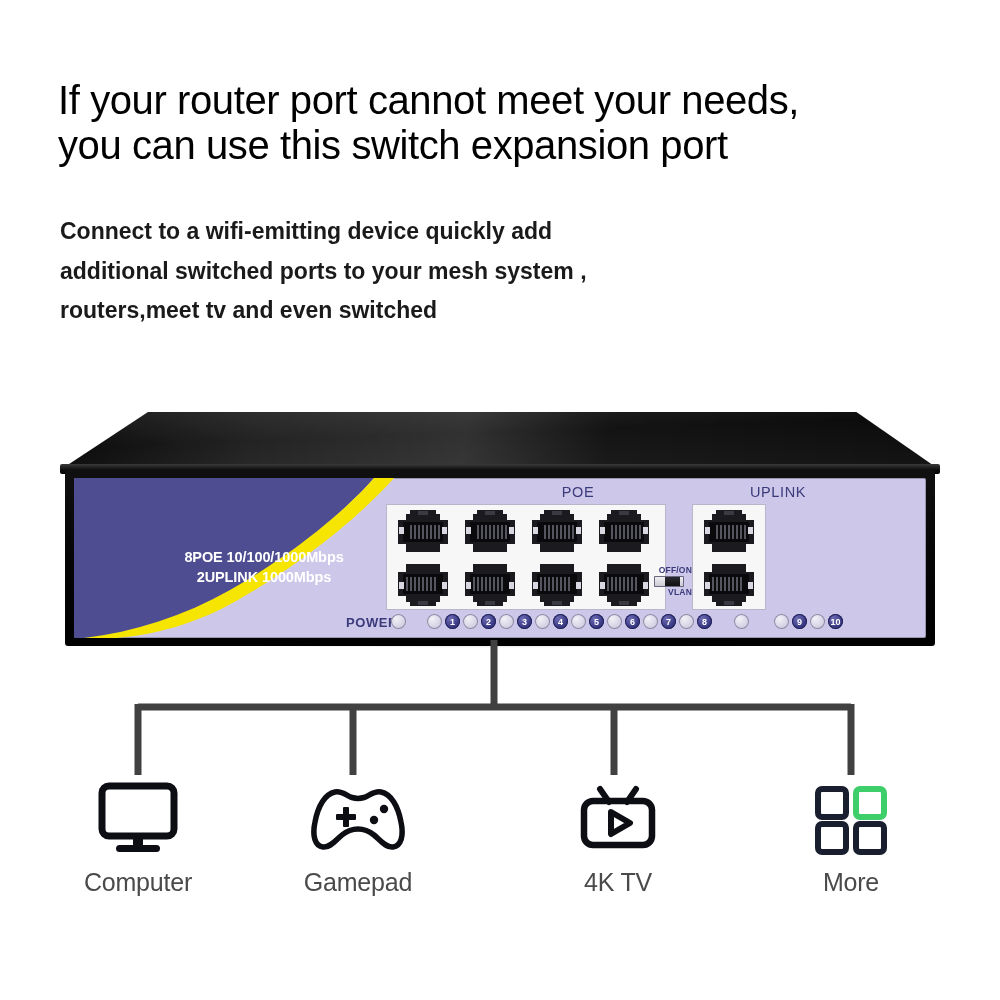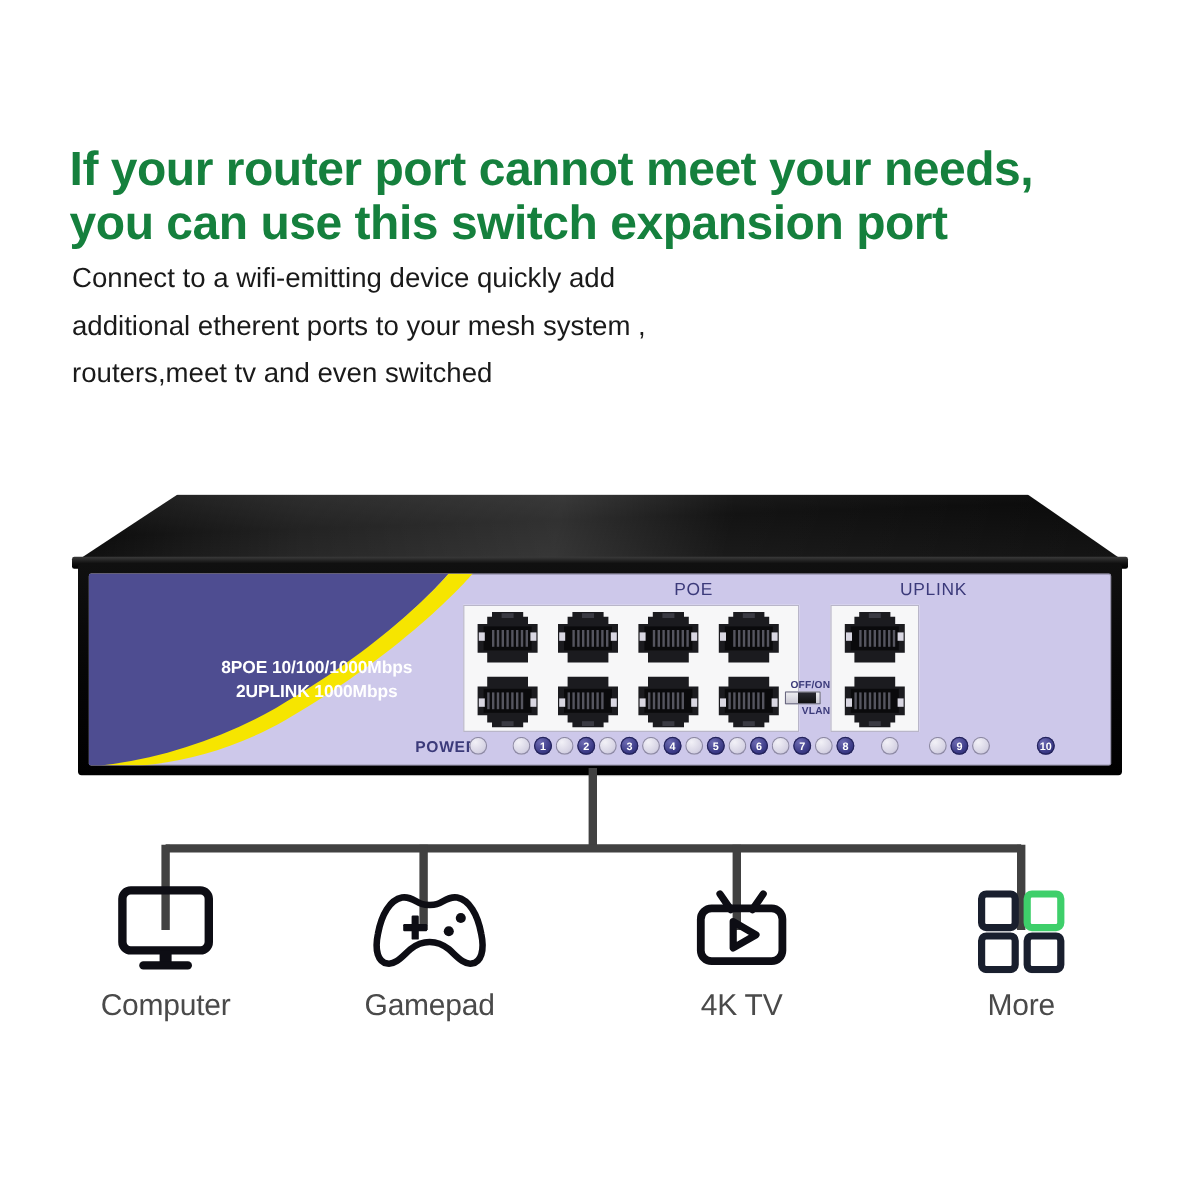--- a/index.html
+++ b/index.html
@@ -10,33 +10,32 @@
     color:#111;
     overflow:hidden;
     position:relative;
   }
   .page{position:relative;width:1000px;height:1000px;}
 
   
   .headline{
     position:absolute;left:58px;top:78px;width:900px;
     font-size:40px;line-height:1.12;
-    font-weight:700;color:#15803d;
+    font-weight:400;color:#000000;
     letter-spacing:-0.4px;
     font-family:"Liberation Sans", sans-serif;
-    margin-top:41px;
   }
   .headline .l{display:block;white-space:nowrap;}
 
   .subcopy{
     position:absolute;left:60px;top:212px;width:780px;
     font-size:23px;line-height:1.72;color:#1a1a1a;
     font-weight:400;
   }
-  .subcopy .l{display:block;}
+  .subcopy .l{display:block;font-weight:bold;}
 
   
   .device{position:absolute;left:60px;top:412px;width:880px;height:240px;}
 
   .dev-top{
     position:absolute;left:0;top:0;width:880px;height:58px;
     background:linear-gradient(178deg,#1a1a1a 0%,#0a0a0a 40%,#151515 100%);
     clip-path:polygon(10.0% 0%, 90.5% 0%, 100% 100%, 0% 100%);
   }
   .dev-top-sheen{
@@ -132,41 +131,41 @@
     color:#fff;font-size:9px;font-weight:700;
     display:flex;align-items:center;justify-content:center;
     font-family:"Liberation Sans", sans-serif;
   }
 
   
   .tree{position:absolute;left:0;top:640px;width:1000px;height:180px;}
   .tree line, .tree path{stroke:#414141;stroke-width:7;fill:none;}
 
   
-  .icons{position:absolute;left:0;top:736px;width:804px;height:130px;}
+  .icons{position:absolute;left:0;top:780px;width:804px;height:130px;}
   .icon-cell{position:absolute;top:0;width:200px;text-align:center;}
   .icon-art{height:78px;display:flex;align-items:center;justify-content:center;}
   .icon-label{
     margin-top:10px;font-size:25px;color:#4a4a4a;font-weight:400;
     letter-spacing:-0.2px;
   }
 </style>
 </head>
 <body>
 
 <div class="page">
 
   <div class="headline">
     <span class="l">If your router port cannot meet your needs,</span>
     <span class="l">you can use this switch expansion port</span>
   </div>
 
   <div class="subcopy">
     <span class="l">Connect to a wifi-emitting device quickly add</span>
-    <span class="l">additional etherent ports to your mesh system ,</span>
+    <span class="l">additional switched ports to your mesh system ,</span>
     <span class="l">routers,meet tv and even switched</span>
   </div>
 
   <div class="device">
 
     <div class="dev-top"></div>
     <div class="dev-top-sheen"></div>
     <div class="dev-lip"></div>
     <div class="dev-body"></div>
     <div class="dev-shadow"></div>
@@ -425,21 +424,21 @@
           <div class="led" style="left: 533px;"></div>
           <div class="led num" style="left: 551px;">6</div>
           <div class="led" style="left: 569px;"></div>
           <div class="led num" style="left: 587px;">7</div>
           <div class="led" style="left: 605px;"></div>
           <div class="led num" style="left: 623px;">8</div>
           <div class="led" style="left: 660px;"></div>
           <div class="led" style="left: 700px;"></div>
           <div class="led num" style="left: 718px;">9</div>
           <div class="led" style="left: 736px;"></div>
-          <div class="led num" style="left: 790px;">10</div>
+          <div class="led num" style="left: 754px;">10</div>
         </div>
 
     </div>
   </div>
 
   <svg class="tree" viewBox="0 0 1000 180">
     <line x1="494" y1="0" x2="494" y2="67"></line>
     <line x1="138" y1="67" x2="851" y2="67"></line>
     <line x1="138" y1="64" x2="138" y2="135"></line>
     <line x1="353" y1="64" x2="353" y2="135"></line>

